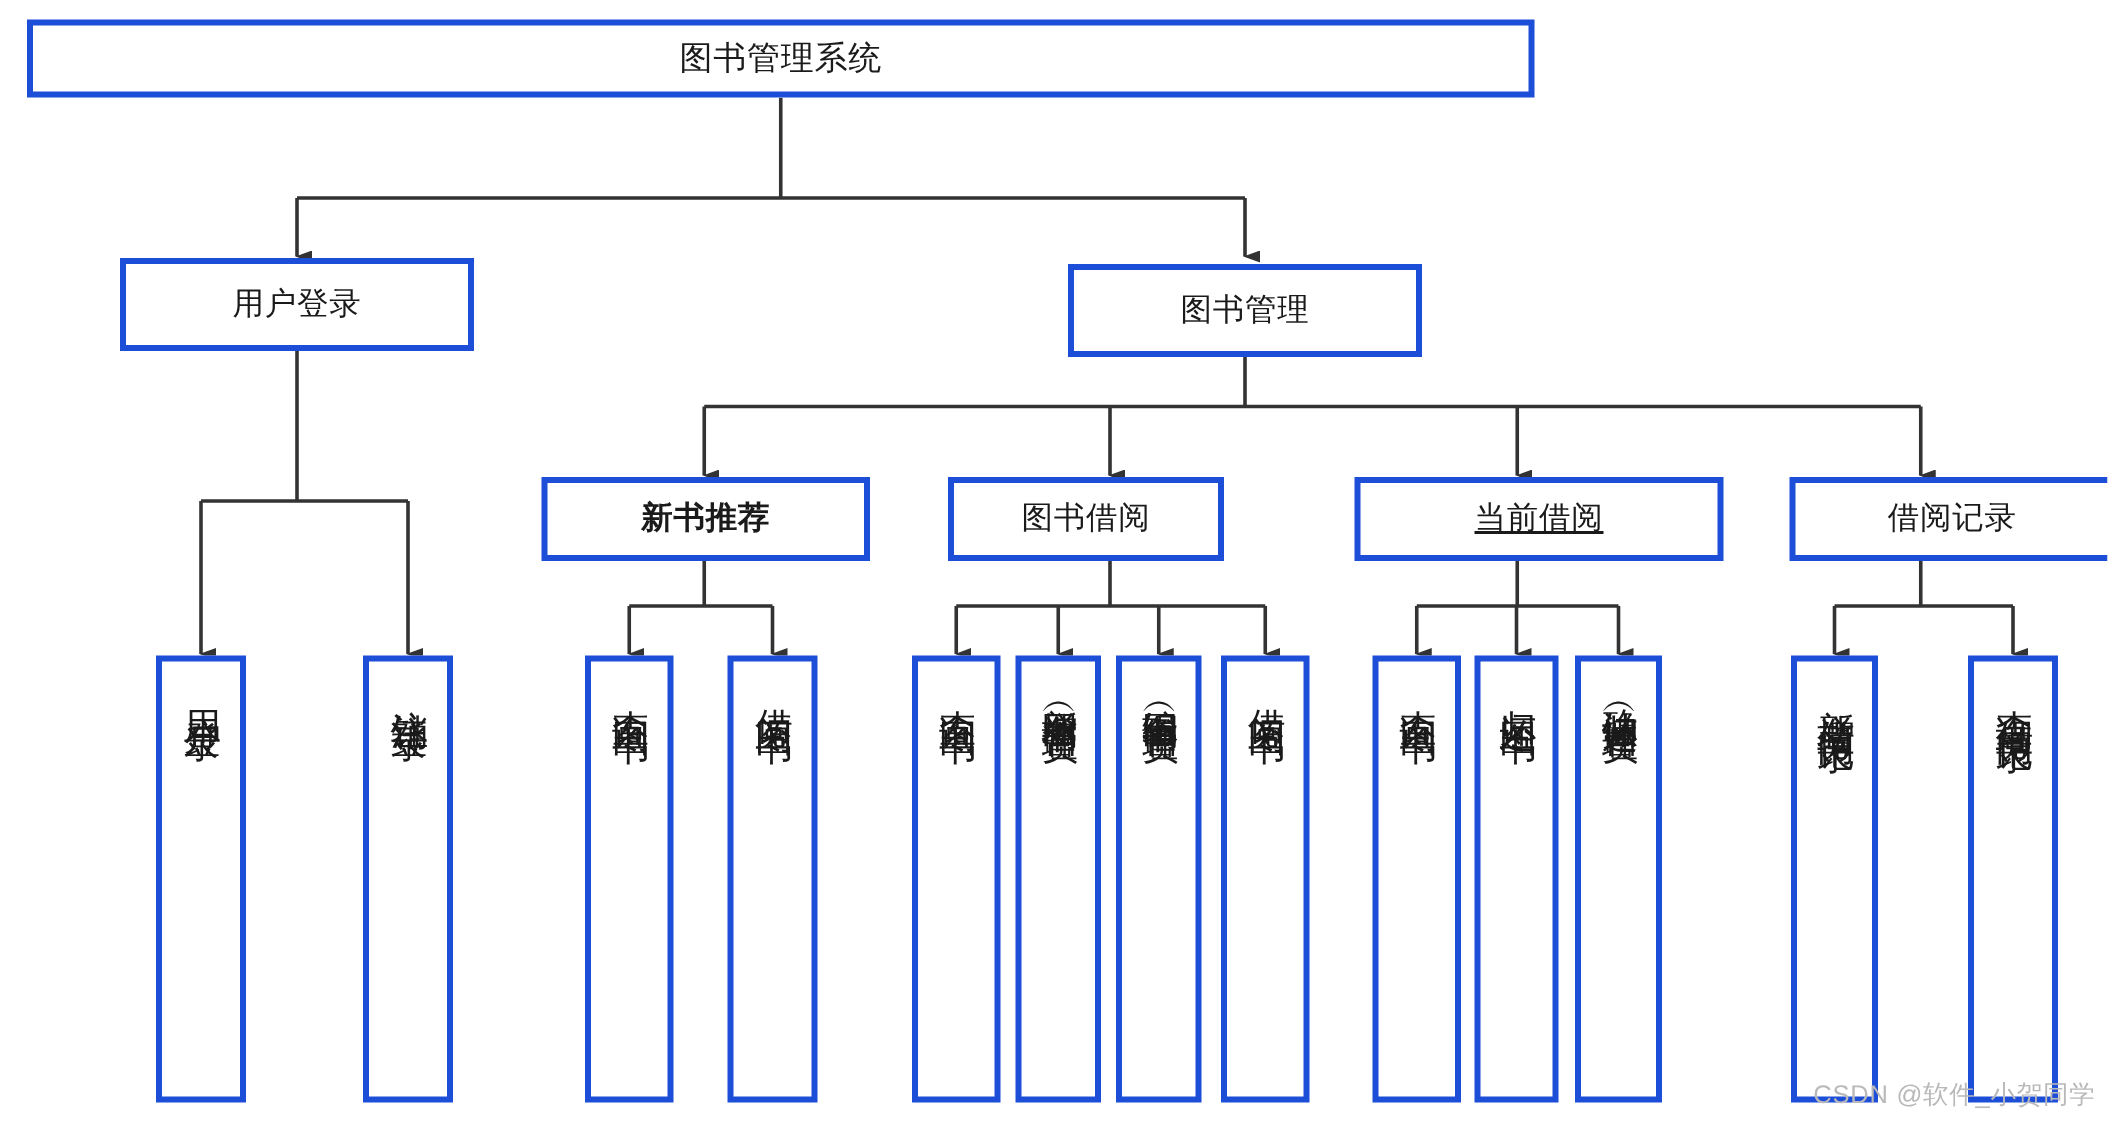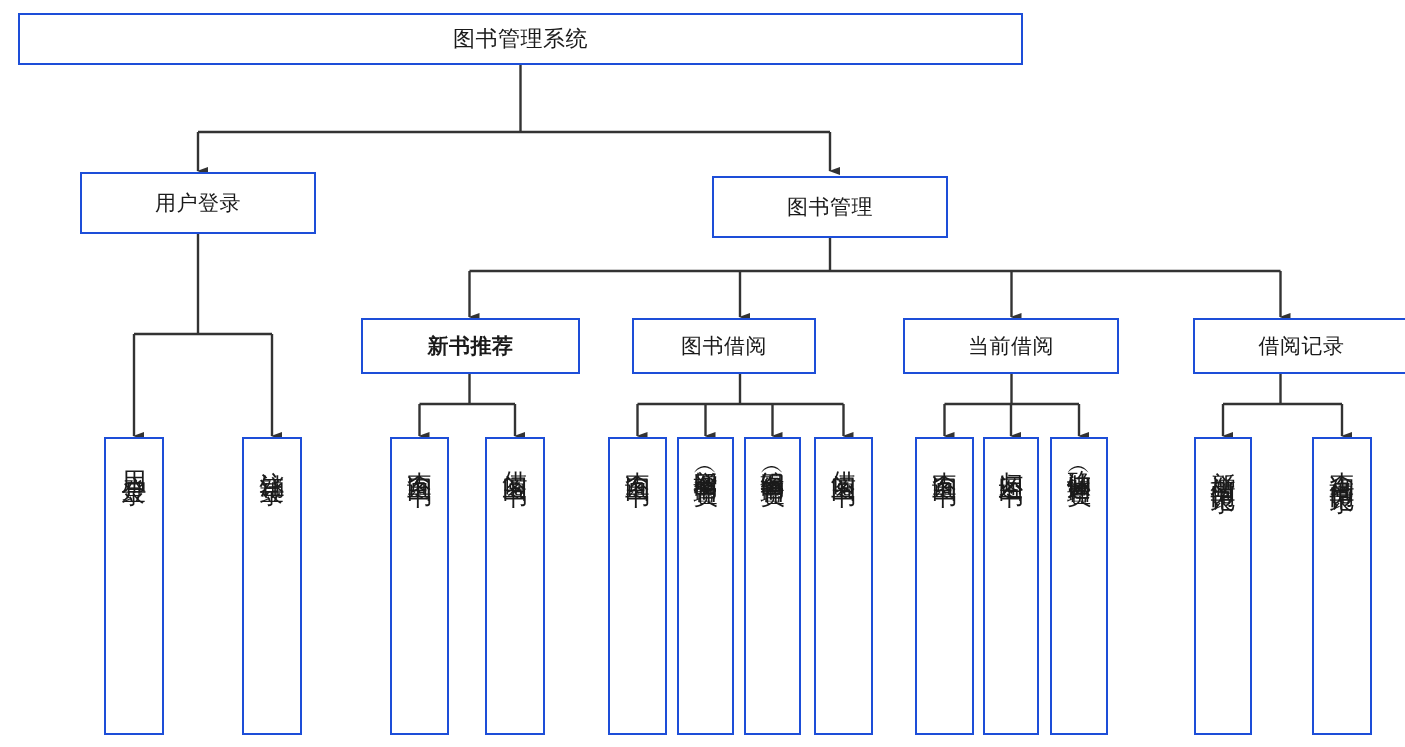--- a/index.html
+++ b/index.html
@@ -22,21 +22,21 @@
     position: absolute;
     left: 0;
     top: 0;
     width: 1405px;
     height: 747px;
     pointer-events: none;
   }
   .node {
     position: absolute;
     box-sizing: border-box;
-    border: 2px solid #1d4ed8;
+    border: 4px solid #1d4ed8;
     background: #ffffff;
     display: flex;
     align-items: center;
     justify-content: center;
     color: #1a1a1a;
   }
   .node .node-label {
     display: block;
     text-align: center;
     line-height: 1.18;
@@ -136,21 +136,21 @@
       </div>
       <div class="node horiz" style="left: 712px; top: 176px; width: 236px; height: 62px;">
         <span class="node-label">图书管理</span>
       </div>
       <div class="node horiz" style="left: 361px; top: 318px; width: 219px; height: 56px; font-weight: bold;">
         <span class="node-label">新书推荐</span>
       </div>
       <div class="node horiz" style="left: 632px; top: 318px; width: 184px; height: 56px;">
         <span class="node-label">图书借阅</span>
       </div>
-      <div class="node horiz" style="left: 903px; top: 318px; width: 216px; height: 56px;">
+      <div class="node horiz" style="left: 903px; top: 318px; width: 246px; height: 56px; text-decoration: underline;">
         <span class="node-label">当前借阅</span>
       </div>
       <div class="node horiz" style="left: 1172px; top: 318px; width: 217px; height: 56px; margin-left: 21px;">
         <span class="node-label">借阅记录</span>
       </div>
       <div class="node vert" style="left: 104px; top: 437px; width: 60px; height: 298px;">
         <span class="node-label">用户登录</span>
       </div>
       <div class="node vert" style="left: 242px; top: 437px; width: 60px; height: 298px;">
         <span class="node-label">注销登录</span>
@@ -183,13 +183,14 @@
         <span class="node-label">确认归还（管理员）</span>
       </div>
       <div class="node vert" style="left: 1194px; top: 437px; width: 58px; height: 298px;">
         <span class="node-label">新增借阅记录</span>
       </div>
       <div class="node vert" style="left: 1312px; top: 437px; width: 60px; height: 298px;">
         <span class="node-label">查询借阅记录</span>
       </div>
     </div>
 
+  <div id="watermark">CSDN @软件_小贺同学</div>
 </div>
 
 </body></html>

